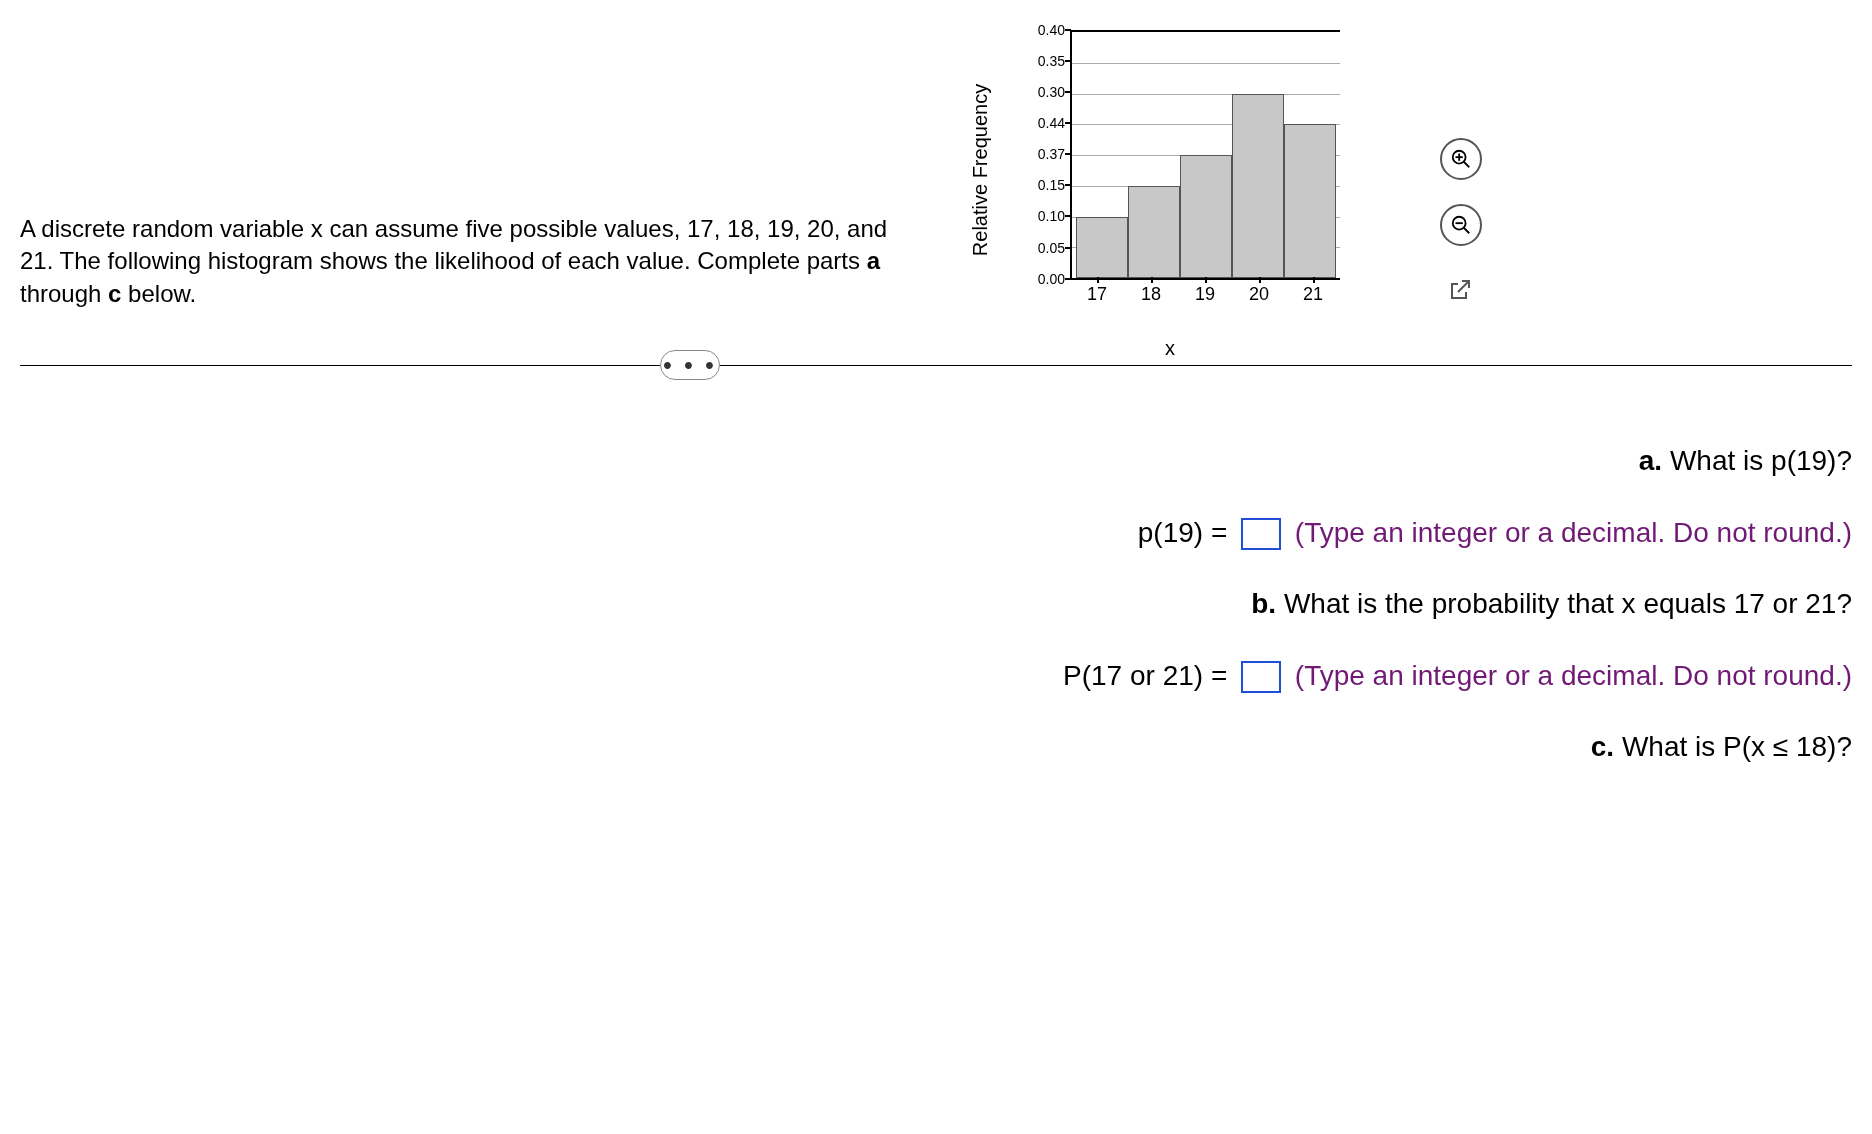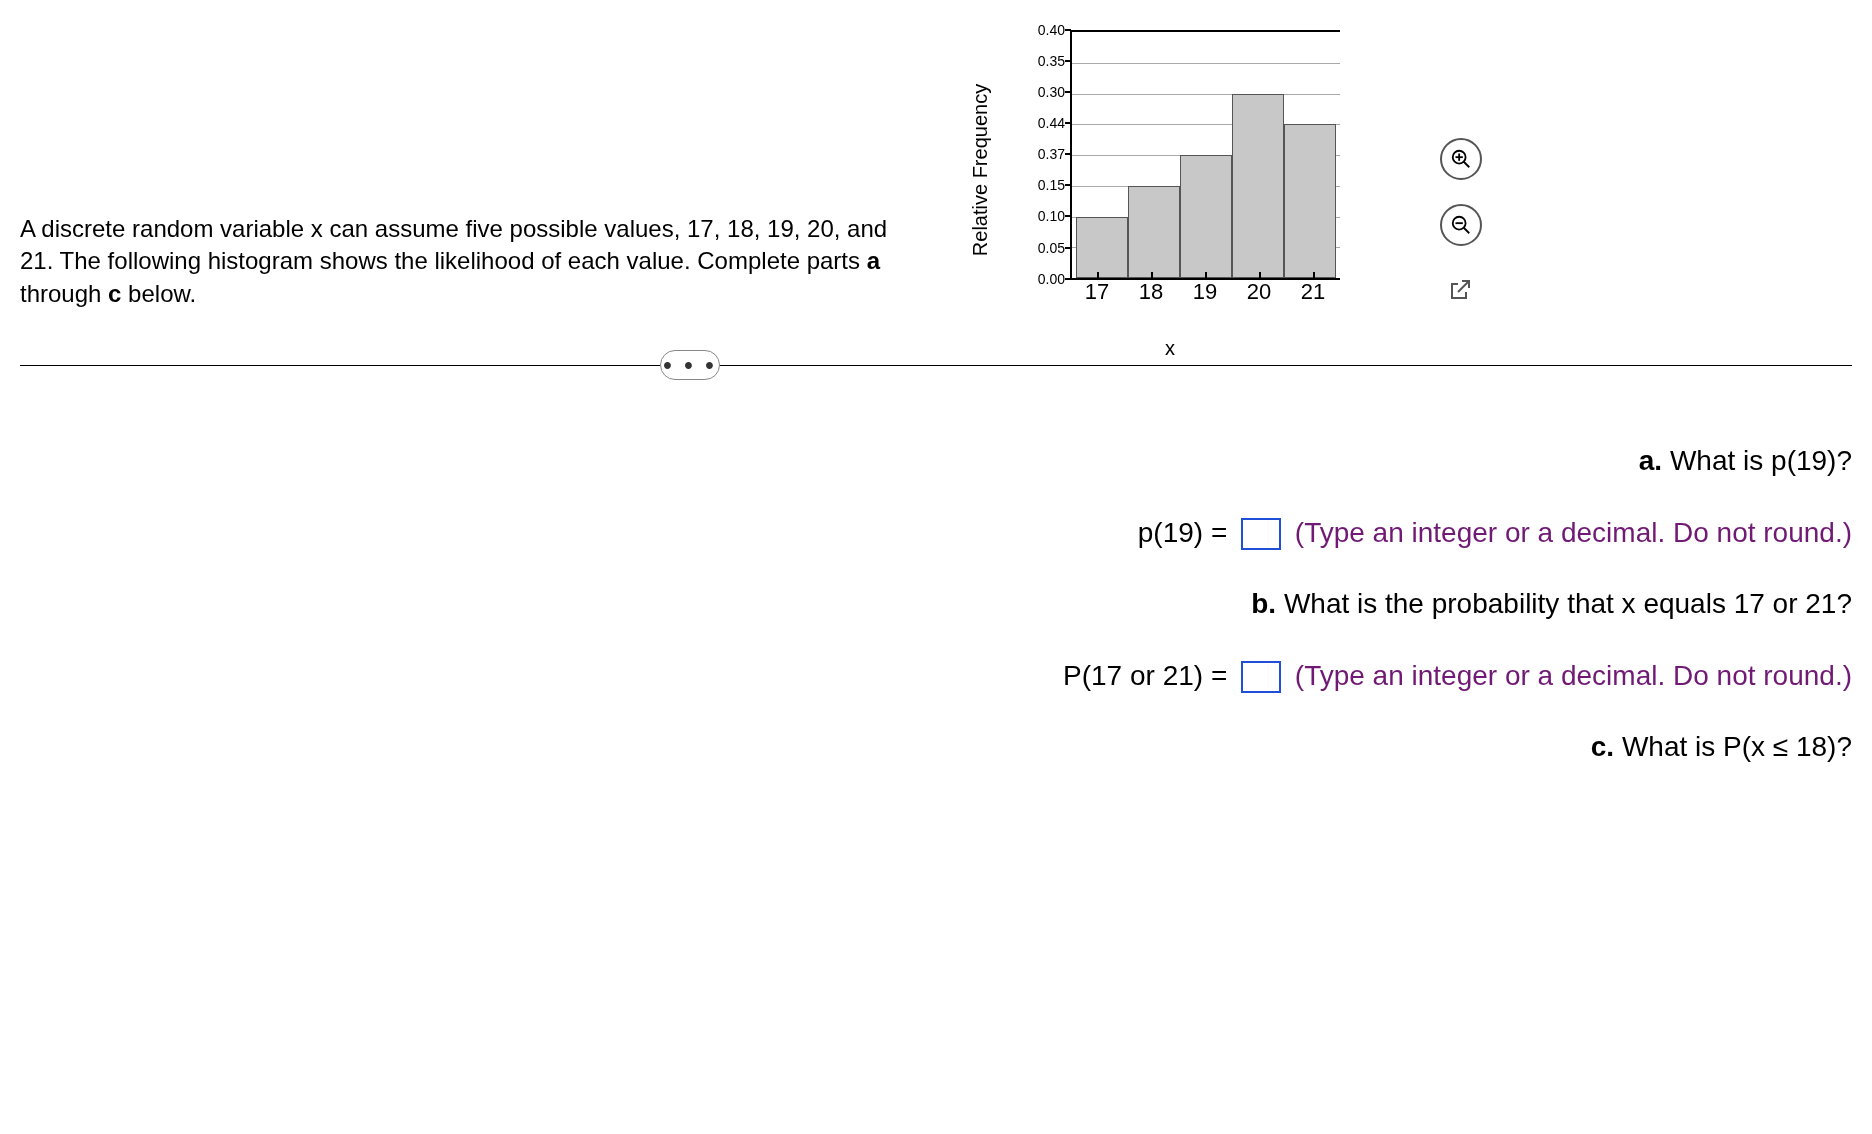--- a/index.html
+++ b/index.html
@@ -168,21 +168,21 @@
   }
   .xticks {
     position: absolute;
     left: 70px; right: 0;
     bottom: 5px;
     display: flex;
   }
   .xtick {
     flex: 1;
     text-align: center;
-    font-size: 22px;
+    font-size: 18px;
     position: relative;
   }
   .xtick::before {
     content: "";
     position: absolute;
     top: -7px;
     left: 50%;
     width: 0;
     height: 6px;
     border-left: 2px solid #000;

